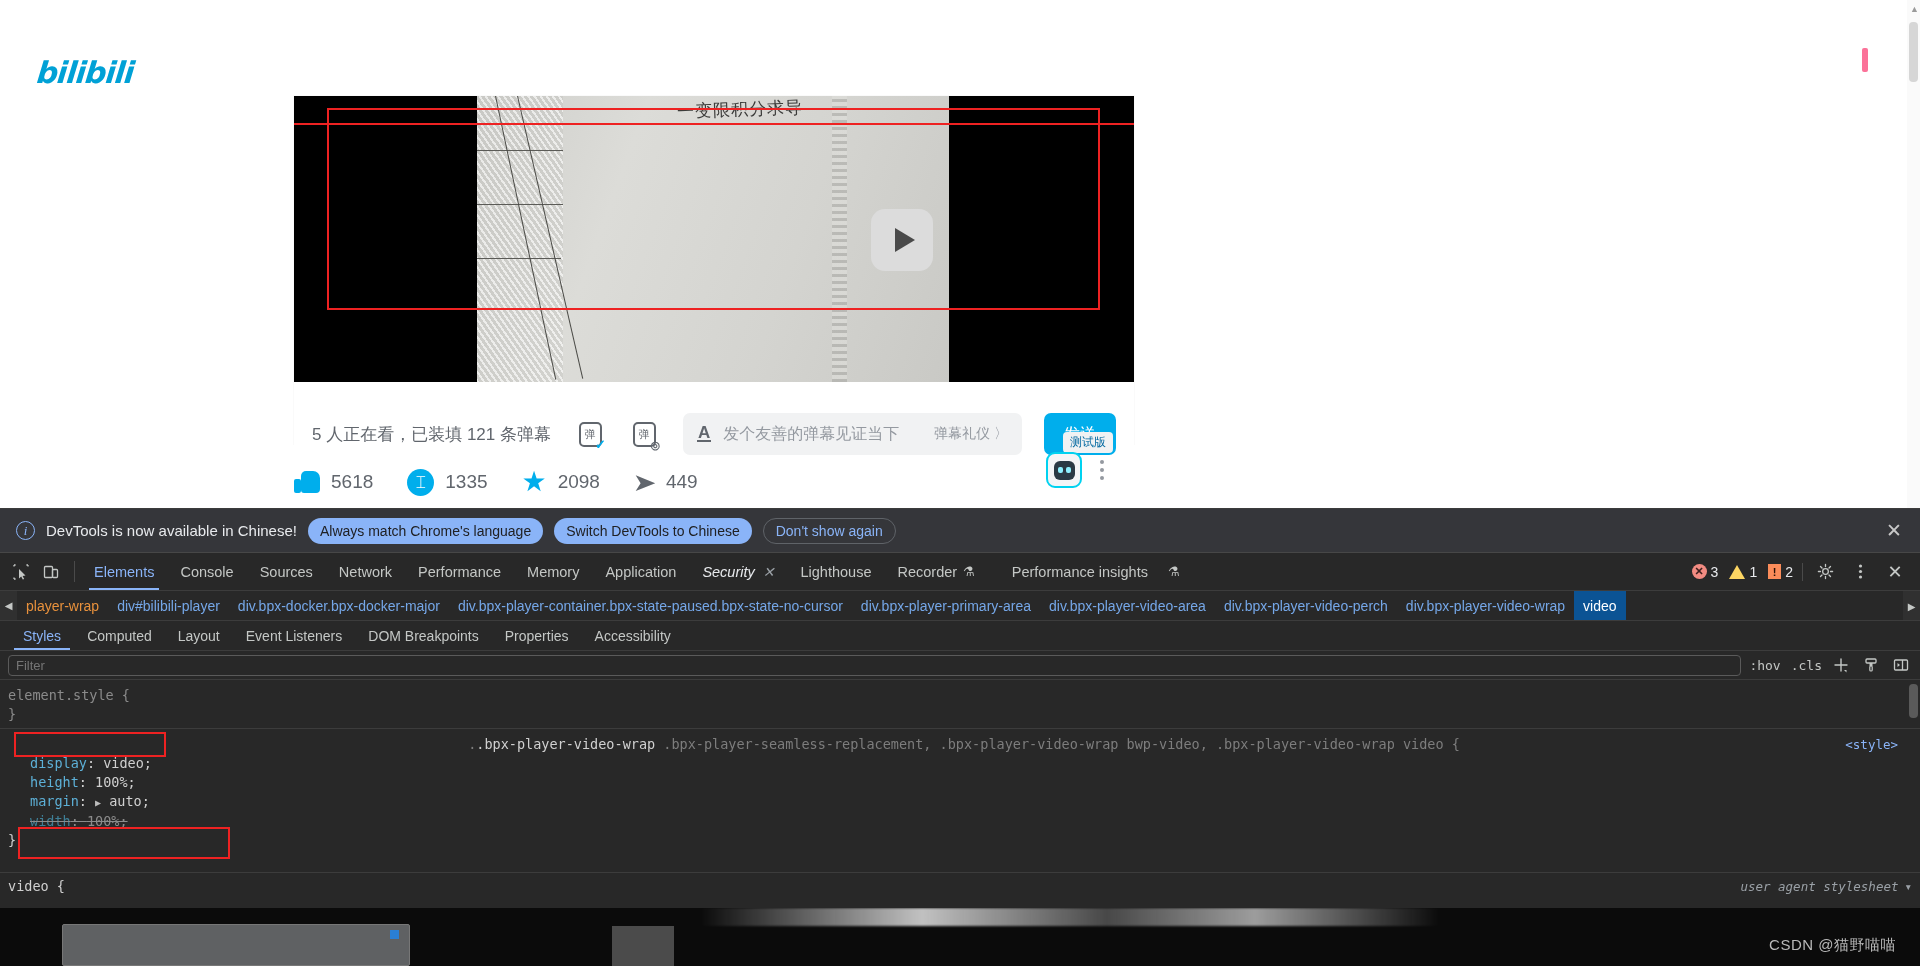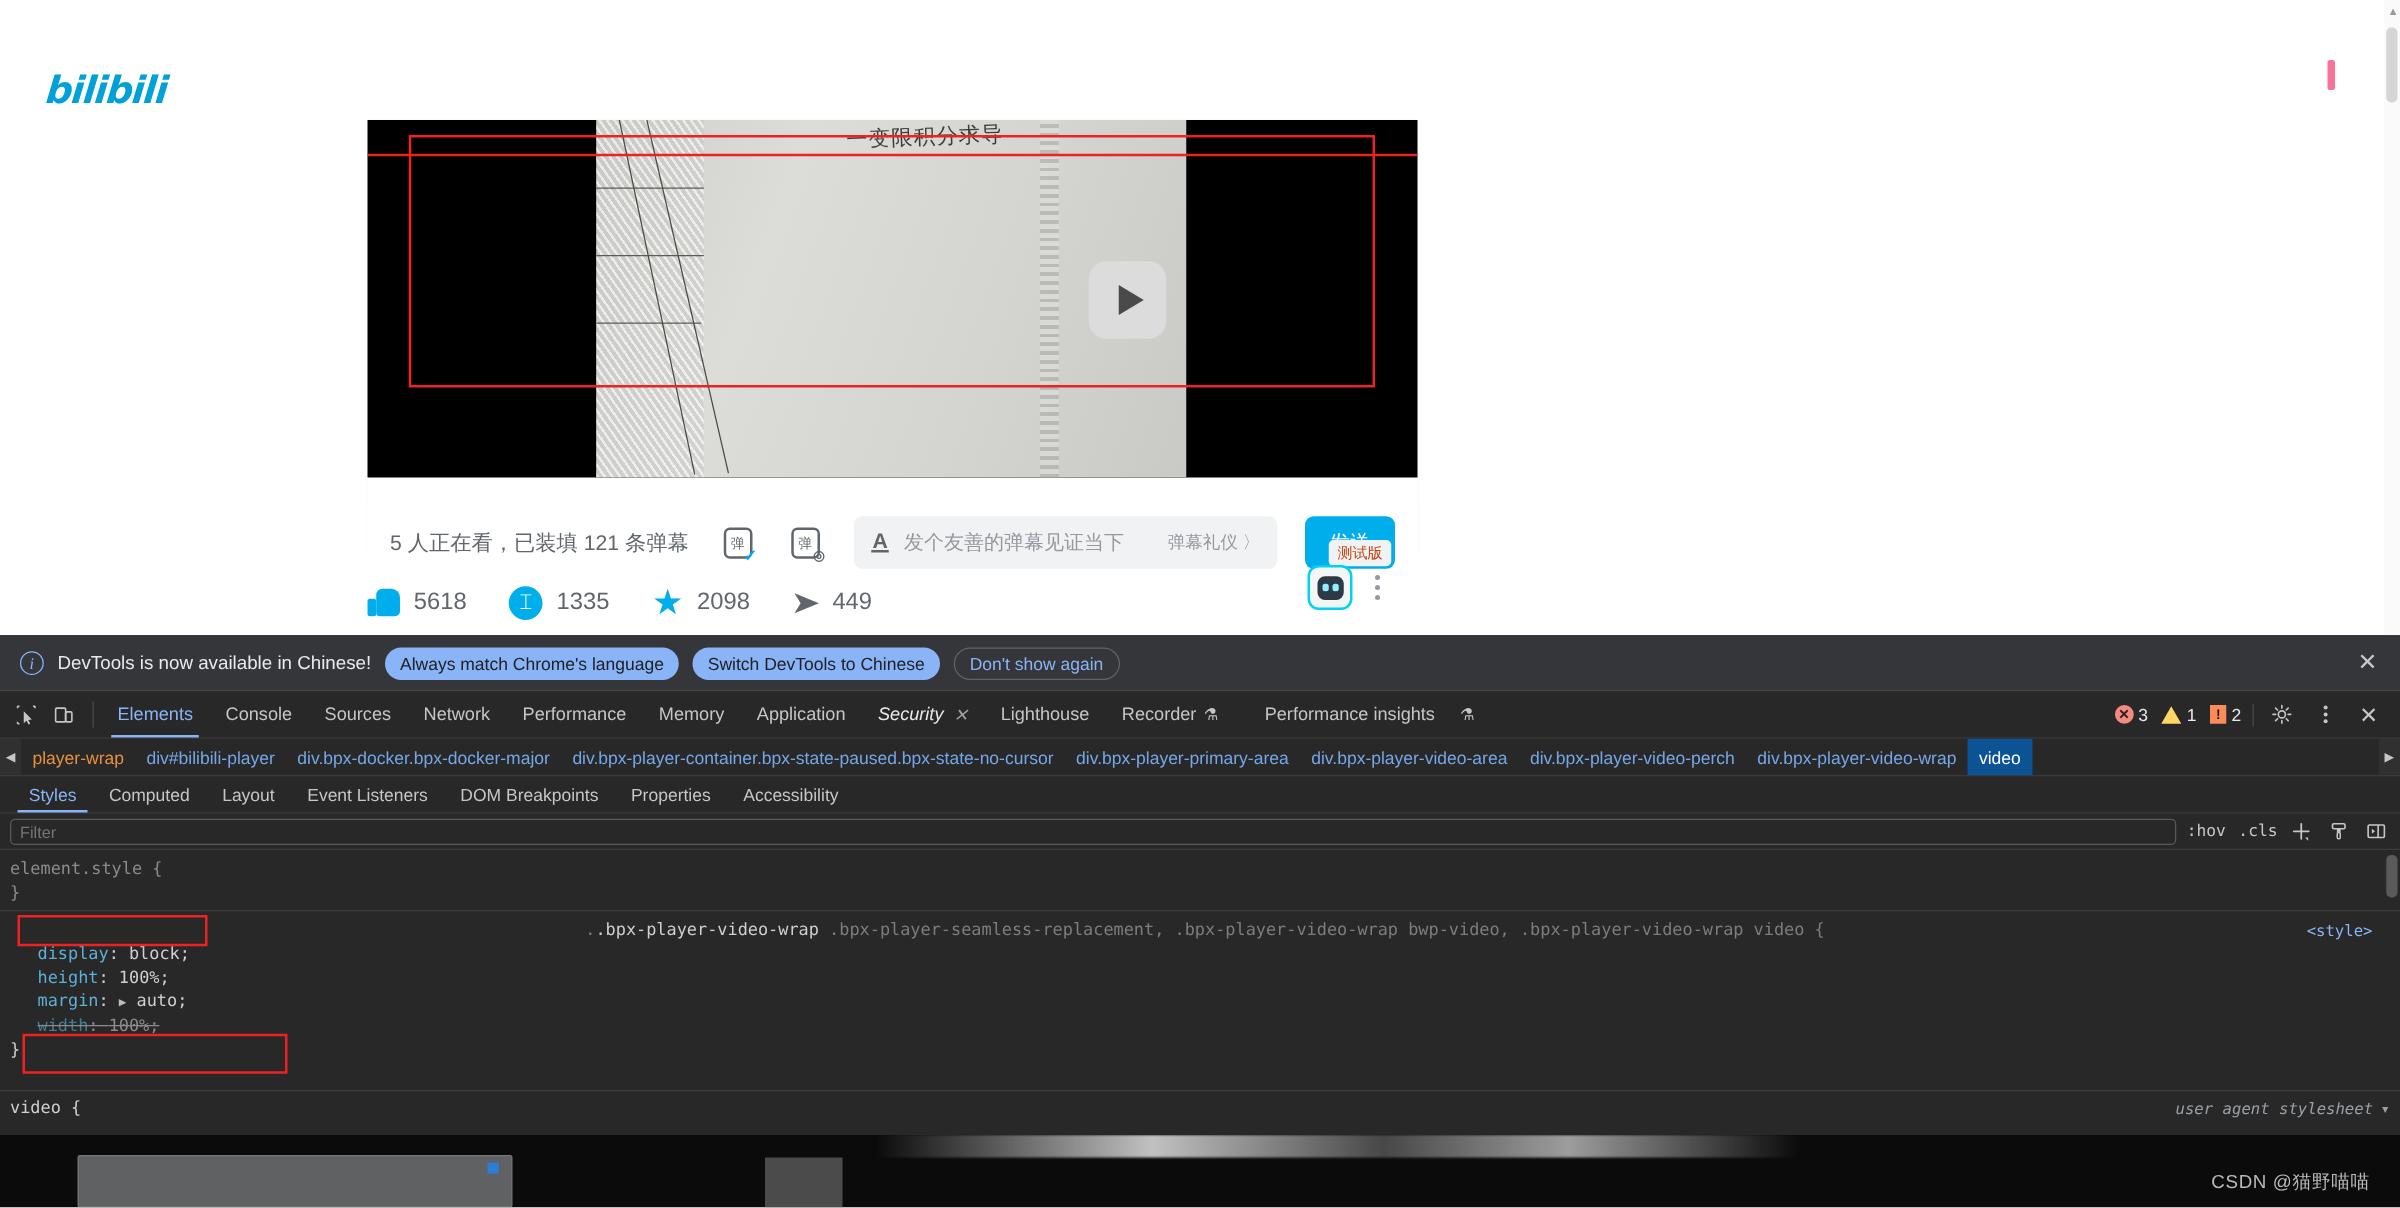--- a/index.html
+++ b/index.html
@@ -139,21 +139,21 @@
     color: #fff; font-size: 17px; font-family: "DejaVu Sans", sans-serif; line-height: 1;
   }
   .icon-star { color: #00aeec; font-size: 28px; line-height: 1; }
   .icon-share { color: #61666d; font-size: 25px; line-height: 1; transform: scaleX(1.15); }
   .act-right {
     position: absolute; left: 1046px; top: 452px;
     display: flex; align-items: center; gap: 18px;
   }
   .beta-tag {
     position: absolute; left: 1063px; top: 432px;
-    background: #f1f2f3; color: #c2410c; font-size: 12px;
+    background: #f1f2f3; color: #0369a1; font-size: 12px;
     padding: 2px 7px; border-radius: 4px;
   }
   .ai-btn {
     width: 36px; height: 36px; border-radius: 9px; background: #f4f5f7;
     border: 2px solid #00d2f0; display: flex; align-items: center; justify-content: center;
     cursor: pointer;
   }
   .ai-face {
     width: 21px; height: 19px; background: #2b3a45; border-radius: 6px; position: relative;
   }
@@ -635,21 +635,21 @@
       </div>
 
       <div class="rule-divider"></div>
 
       <div class="rule-block" style="margin-top:6px;">
         <div class="sel-line">
           <span class="sel-inactive">.</span><span>.bpx-player-video-wrap</span><span class="sel-inactive"> .bpx-player-seamless-replacement, .bpx-player-video-wrap bwp-video, .bpx-player-video-wrap video {</span>
           <span class="style-src" style="top:0;">&lt;style&gt;</span>
         </div>
         <div>
-          <span class="prop">display</span><span class="val">: </span><span class="val">block;</span>
+          <span class="prop">display</span><span class="val">: </span><span class="val">video;</span>
         </div>
         <div>
           <span class="prop">height</span><span class="val">: </span><span class="val">100%;</span>
         </div>
         <div>
           <span class="prop">margin</span><span class="val">: </span><span class="tri-arrow">▶</span><span class="val"> </span><span class="val">auto;</span>
         </div>
         <div class="strikethrough">
           <span class="prop pk">width</span><span>: </span><span>100%;</span>
         </div>

